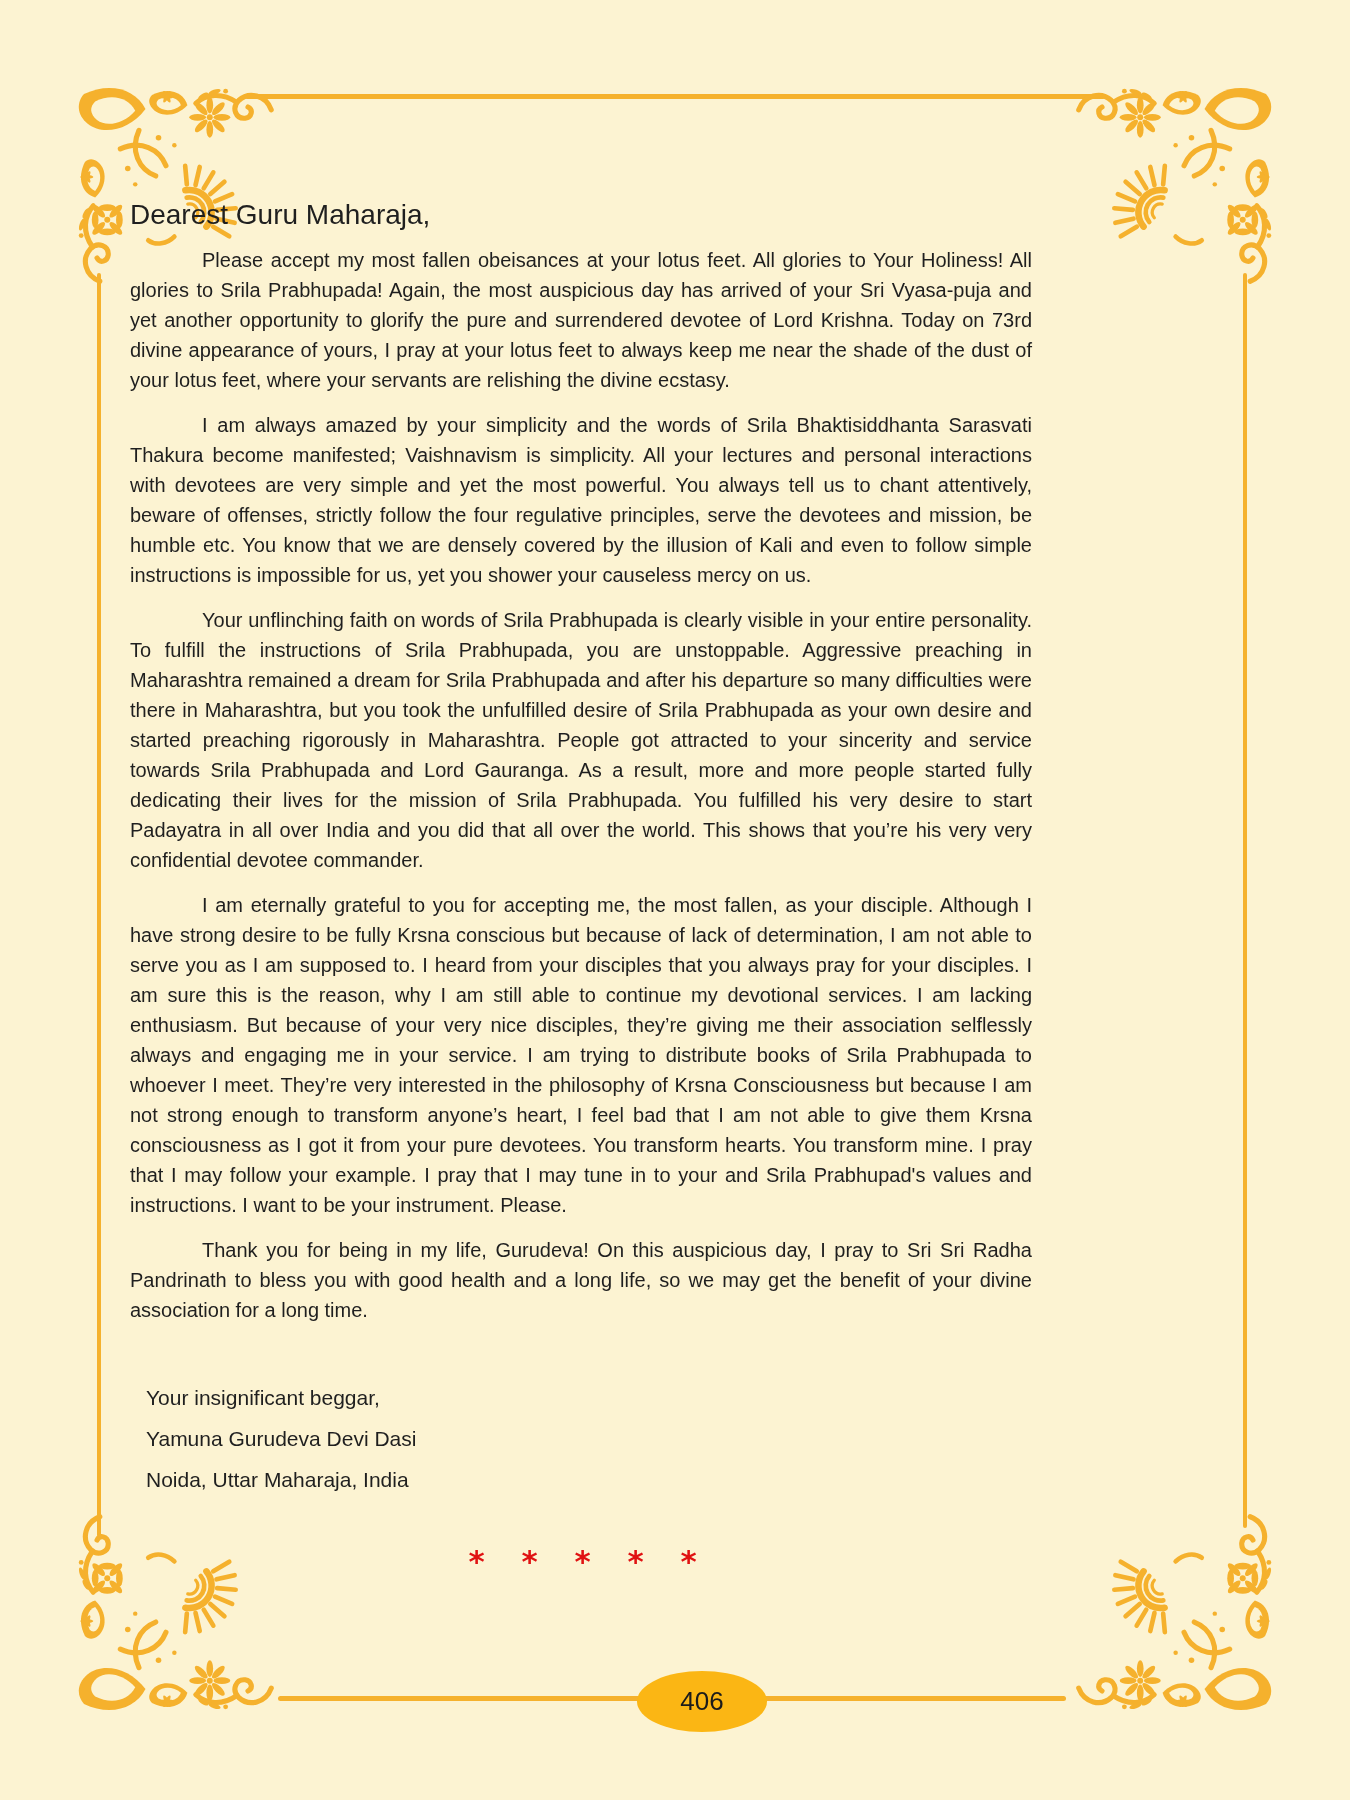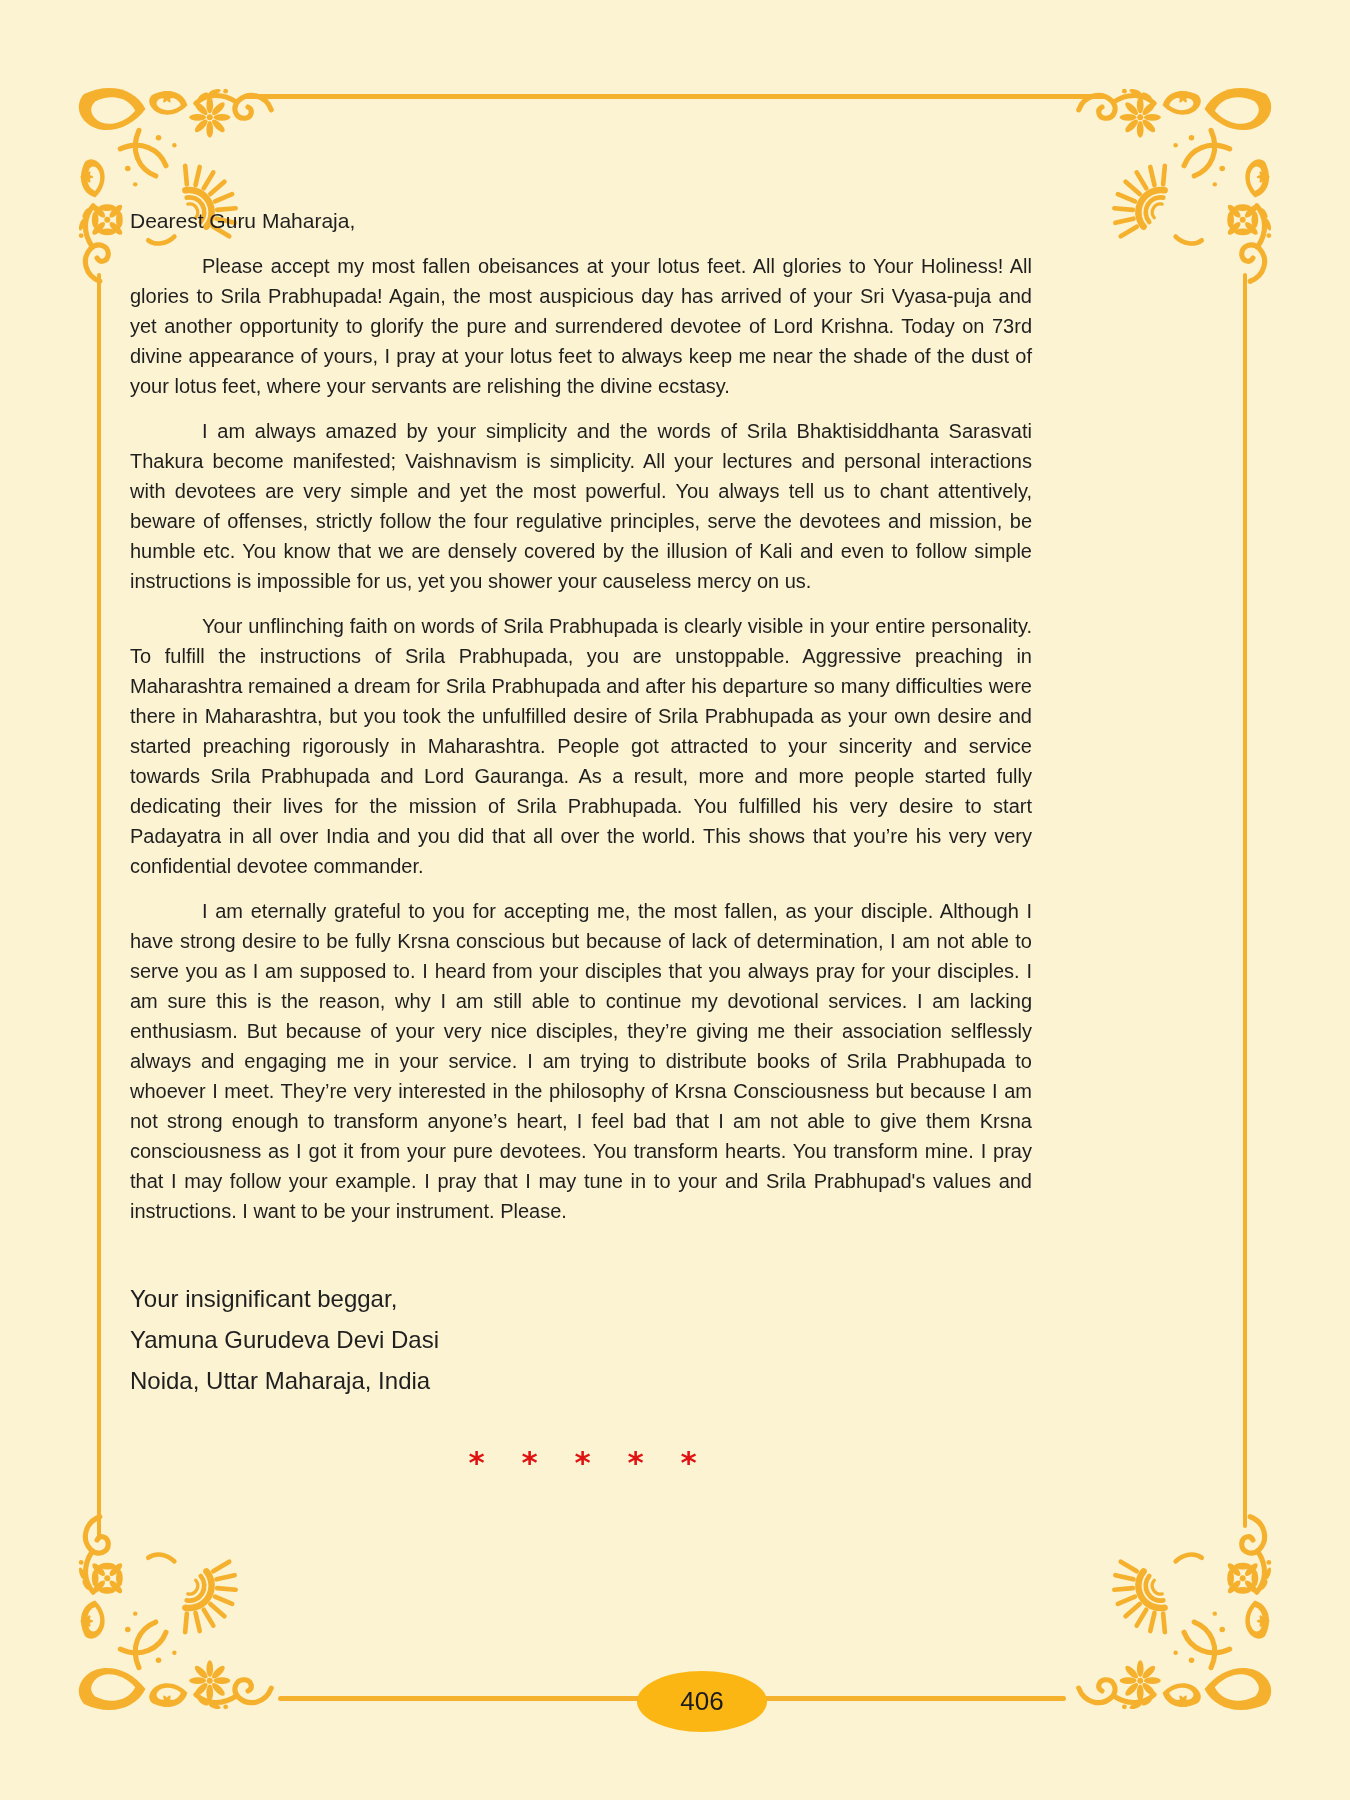--- a/index.html
+++ b/index.html
@@ -42,36 +42,36 @@
   .corner.br { left: 1075px; top: 1513px; transform: scale(-1,-1); }
 
   
   .letter {
     position: absolute;
     left: 130px;
     top: 200px;
     width: 918px;
   }
   .salutation {
-    font-size: 21px;
+    font-size: 28px;
     line-height: 30px;
-    margin: 6px 0 15px 0;
+    margin: 0 0 15px 0;
   }
   .paragraphs p {
     font-size: 20px;
     line-height: 30px;
     margin: 0 16px 15px 0;
     text-align: justify;
     text-indent: 72px;
   }
   .closing { margin-top: 58px; }
   .closing p {
-    font-size: 24px;
+    font-size: 21px;
     line-height: 30px;
-    margin: 0 0 11px 0;
+    margin: 0 0 11px 16px;
   }
   .separator {
     margin-top: 48px;
     text-align: center;
     font-family: "DejaVu Sans", sans-serif;
     font-size: 31px;
     font-weight: bold;
     letter-spacing: 13px;
     color: var(--color-asterisk-red, #E01212);
   }
@@ -227,20 +227,21 @@
   </div>
 
   <div class="letter">
     <p class="salutation">Dearest Guru Maharaja,</p>
 
     <div class="paragraphs">
         <p>Please accept my most fallen obeisances at your lotus feet. All glories to Your Holiness! All glories to Srila Prabhupada! Again, the most auspicious day has arrived of your Sri Vyasa-puja and yet another opportunity to glorify the pure and surrendered devotee of Lord Krishna. Today on 73rd divine appearance of yours, I pray at your lotus feet to always keep me near the shade of the dust of your lotus feet, where your servants are relishing the divine ecstasy.</p>
         <p>I am always amazed by your simplicity and the words of Srila Bhaktisiddhanta Sarasvati Thakura become manifested; Vaishnavism is simplicity. All your lectures and personal interactions with devotees are very simple and yet the most powerful. You always tell us to chant attentively, beware of offenses, strictly follow the four regulative principles, serve the devotees and mission, be humble etc. You know that we are densely covered by the illusion of Kali and even to follow simple instructions is impossible for us, yet you shower your causeless mercy on us.</p>
         <p>Your unflinching faith on words of Srila Prabhupada is clearly visible in your entire personality. To fulfill the instructions of Srila Prabhupada, you are unstoppable. Aggressive preaching in Maharashtra remained a dream for Srila Prabhupada and after his departure so many difficulties were there in Maharashtra, but you took the unfulfilled desire of Srila Prabhupada as your own desire and started preaching rigorously in Maharashtra. People got attracted to your sincerity and service towards Srila Prabhupada and Lord Gauranga. As a result, more and more people started fully dedicating their lives for the mission of Srila Prabhupada. You fulfilled his very desire to start Padayatra in all over India and you did that all over the world. This shows that you’re his very very confidential devotee commander.</p>
         <p>I am eternally grateful to you for accepting me, the most fallen, as your disciple. Although I have strong desire to be fully Krsna conscious but because of lack of determination, I am not able to serve you as I am supposed to. I heard from your disciples that you always pray for your disciples. I am sure this is the reason, why I am still able to continue my devotional services. I am lacking enthusiasm. But because of your very nice disciples, they’re giving me their association selflessly always and engaging me in your service. I am trying to distribute books of Srila Prabhupada to whoever I meet. They’re very interested in the philosophy of Krsna Consciousness but because I am not strong enough to transform anyone’s heart, I feel bad that I am not able to give them Krsna consciousness as I got it from your pure devotees. You transform hearts. You transform mine. I pray that I may follow your example. I pray that I may tune in to your and Srila Prabhupad's values and instructions. I want to be your instrument. Please.</p>
+        <p>Thank you for being in my life, Gurudeva! On this auspicious day, I pray to Sri Sri Radha Pandrinath to bless you with good health and a long life, so we may get the benefit of your divine association for a long time.</p>
       </div>
 
     <div class="closing">
         <p>Your insignificant beggar,</p>
         <p>Yamuna Gurudeva Devi Dasi</p>
         <p>Noida, Uttar Maharaja, India</p>
       </div>
 
     <div class="separator">* * * * *</div>
   </div>

